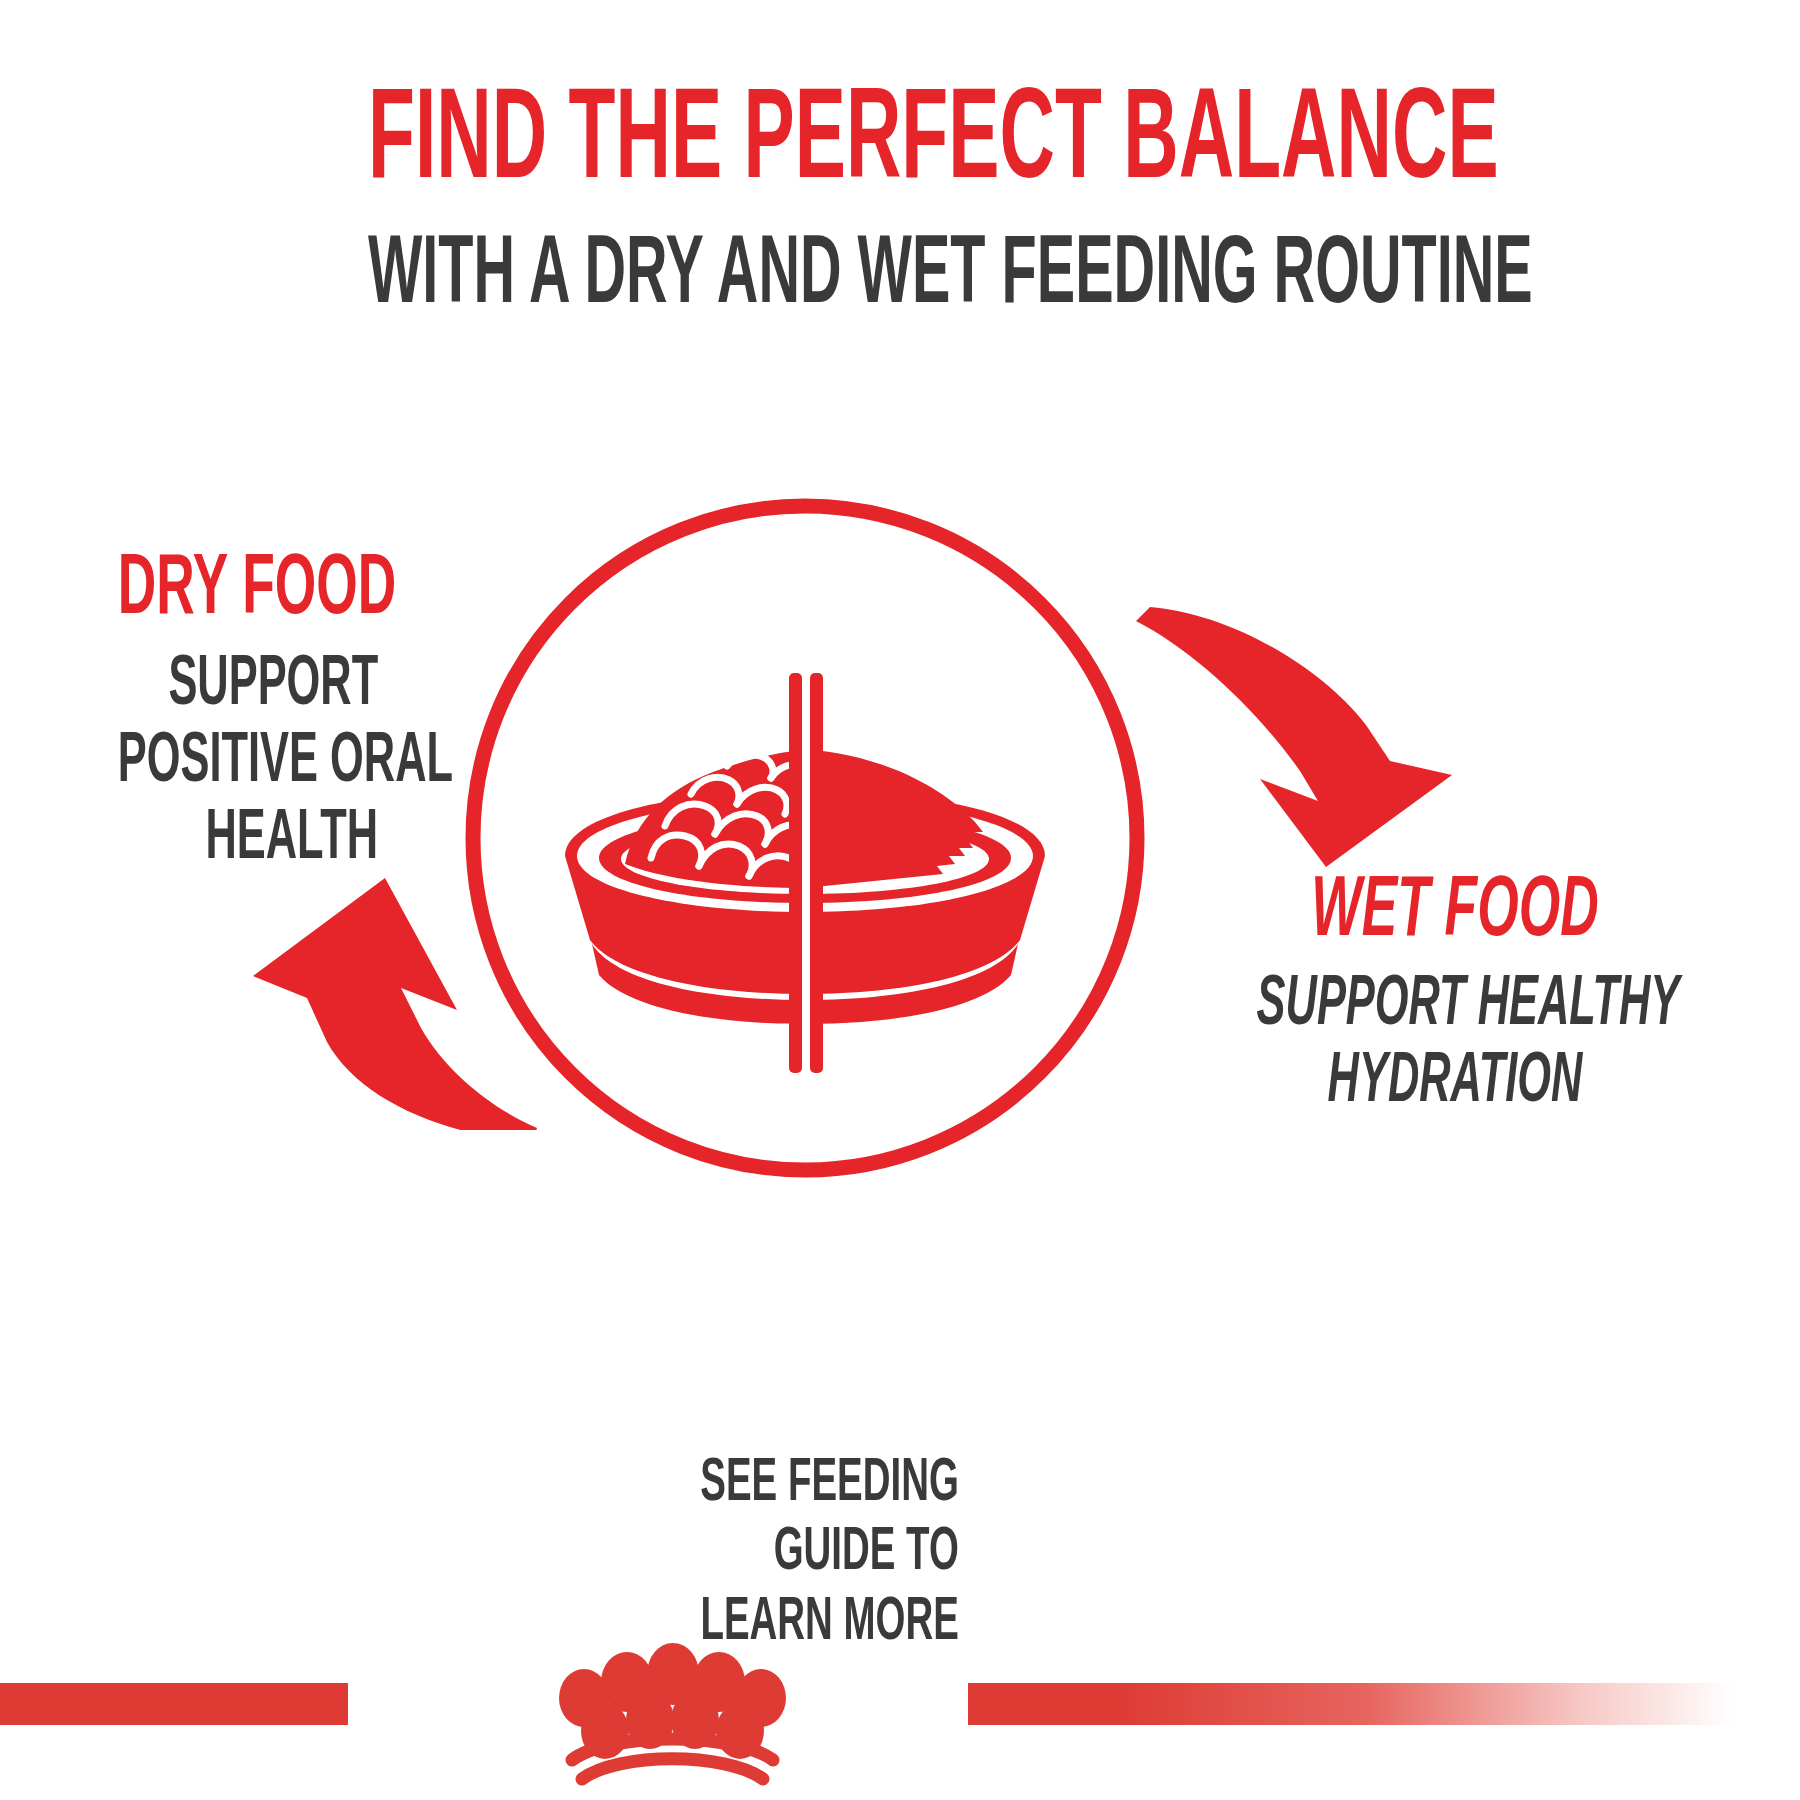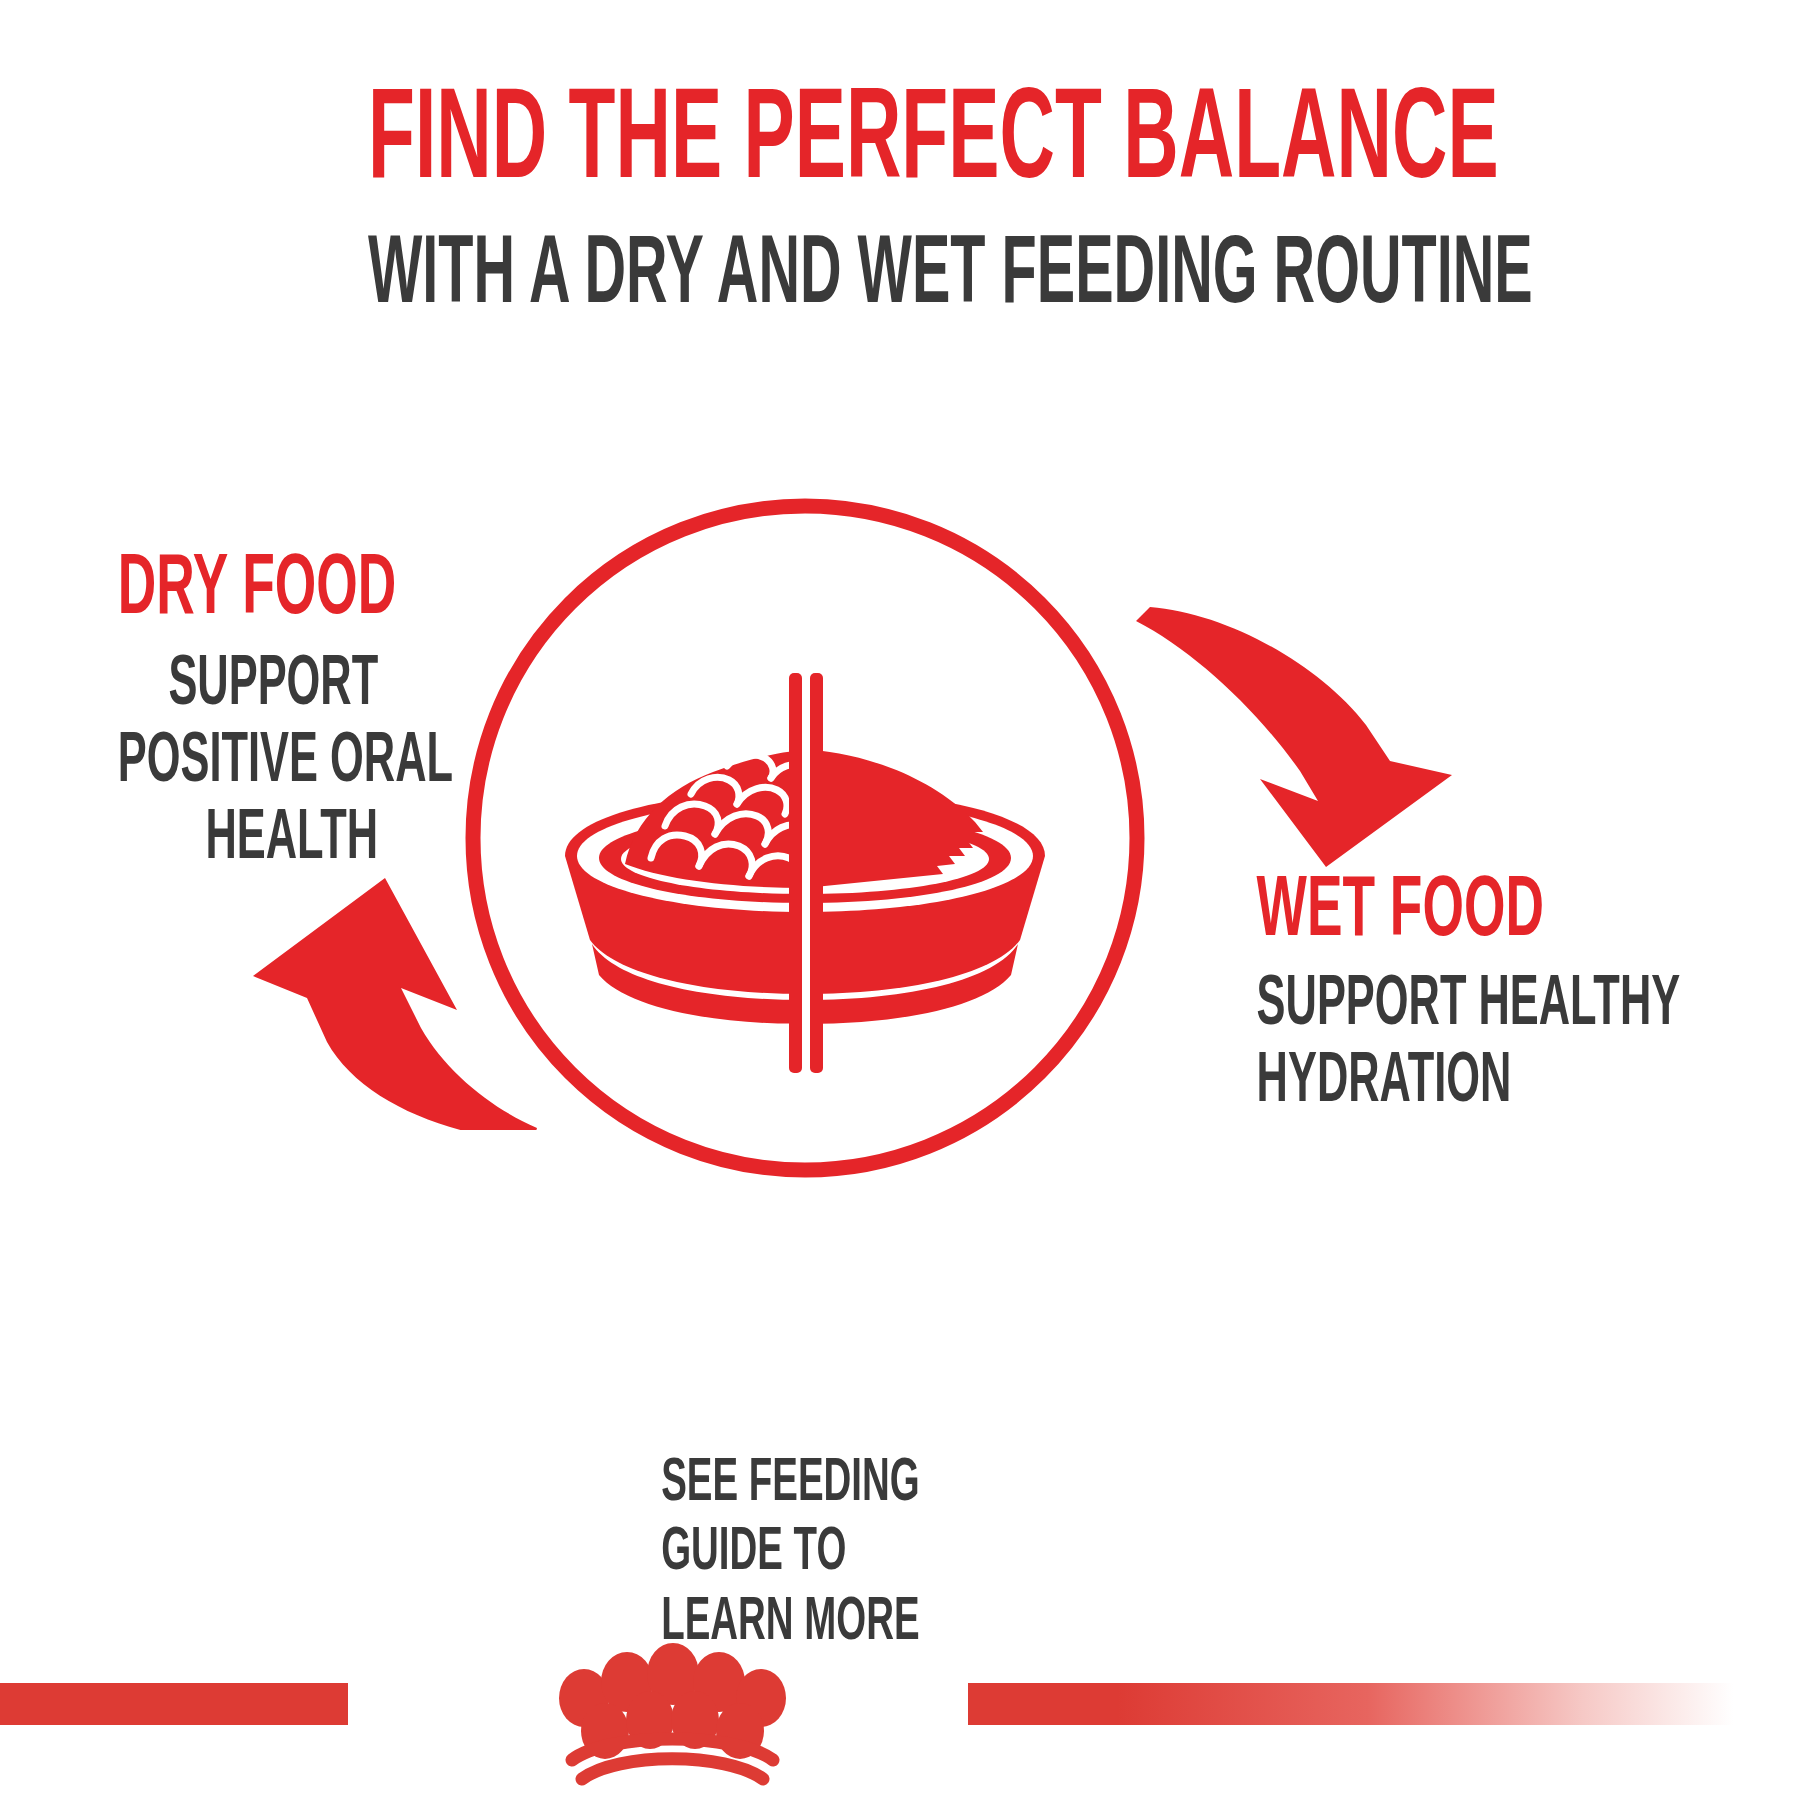--- a/index.html
+++ b/index.html
@@ -33,24 +33,24 @@
     transform-origin:center top;
     white-space:nowrap;
     margin-top:26px;
   }
 
   
   #dry-food-block{
     position:absolute; left:38px; top:540px; width:420px; text-align:right;
   }
   #wet-food-block{
-    position:absolute; left:1135px; top:862px; width:640px; 
+    position:absolute; left:1135px; top:862px; width:640px; text-align:center;font-style:italic;
   }
   #cta-block{
-    position:absolute; left:570px; top:1444px; width:480px; text-align:left;
+    position:absolute; left:570px; top:1444px; width:480px; text-align:right;
   }
   .lbl-red{
     color:#E52529; font-weight:bold;
     font-size:86px; line-height:1.0;
     transform:scaleX(0.62); transform-origin:center top;
     white-space:nowrap;
   }
   .lbl-dark{
     color:#3A3A3A; font-weight:bold;
     font-size:70px; line-height:1.10;

